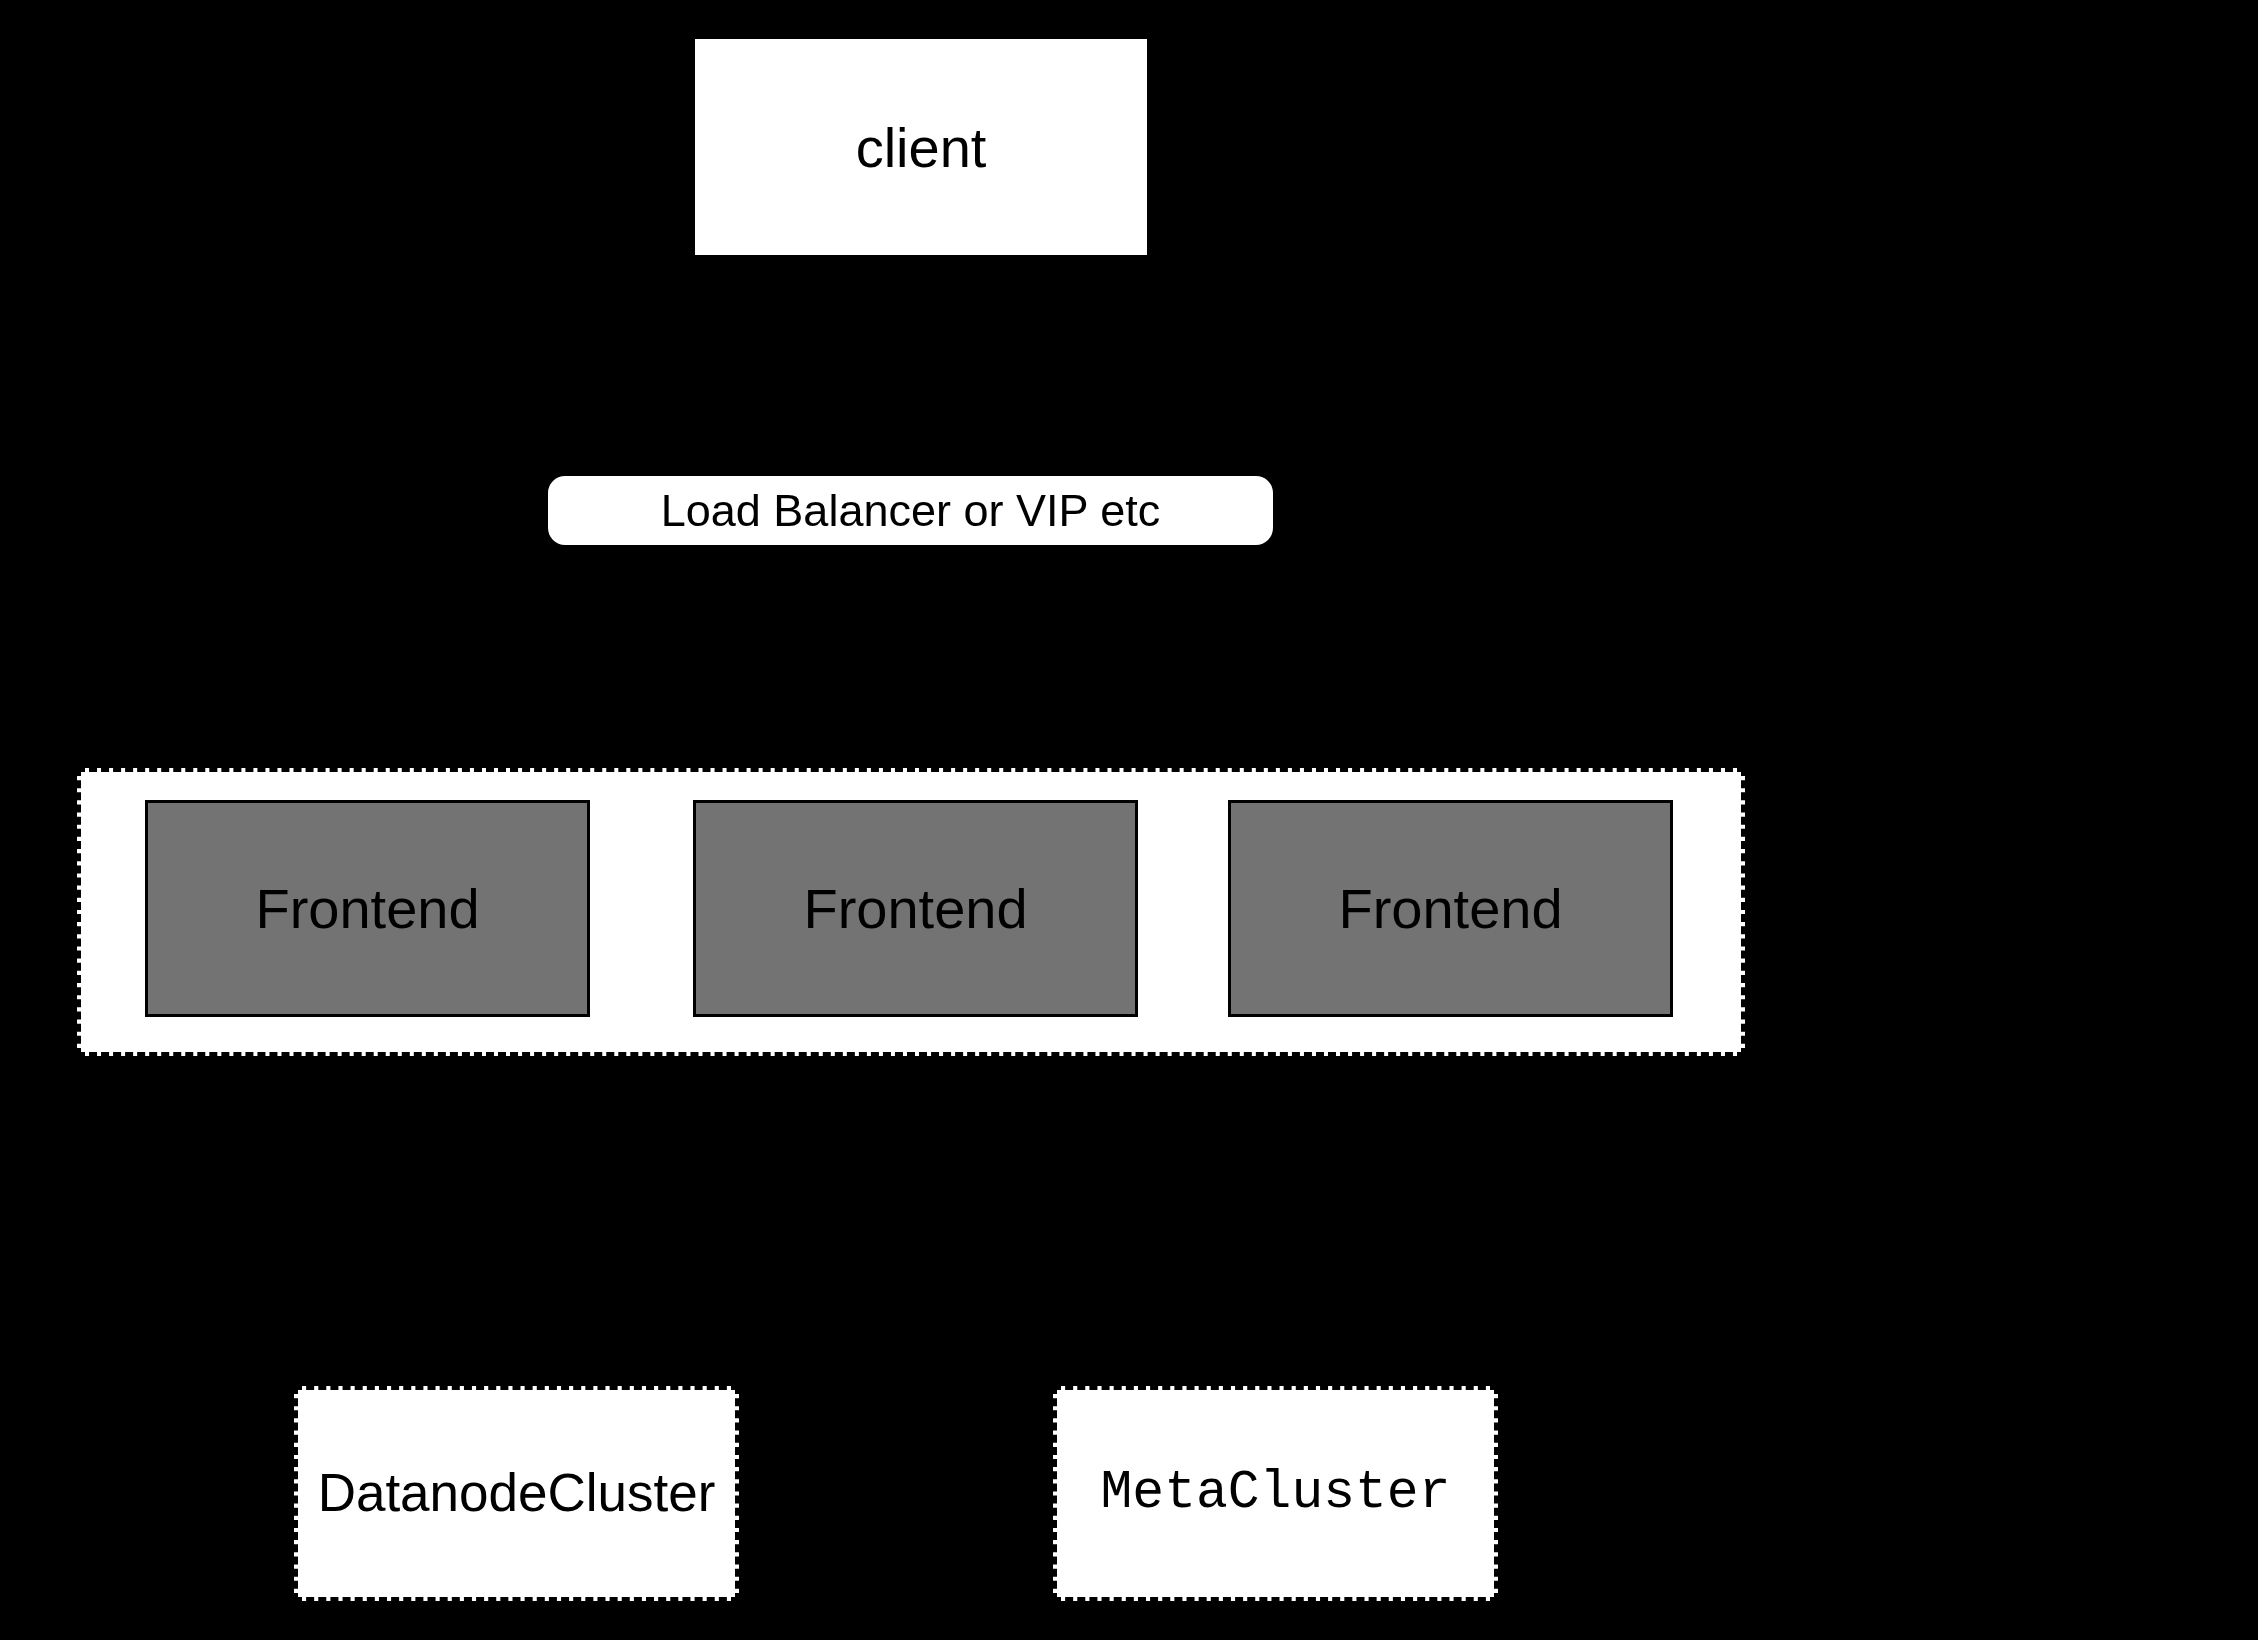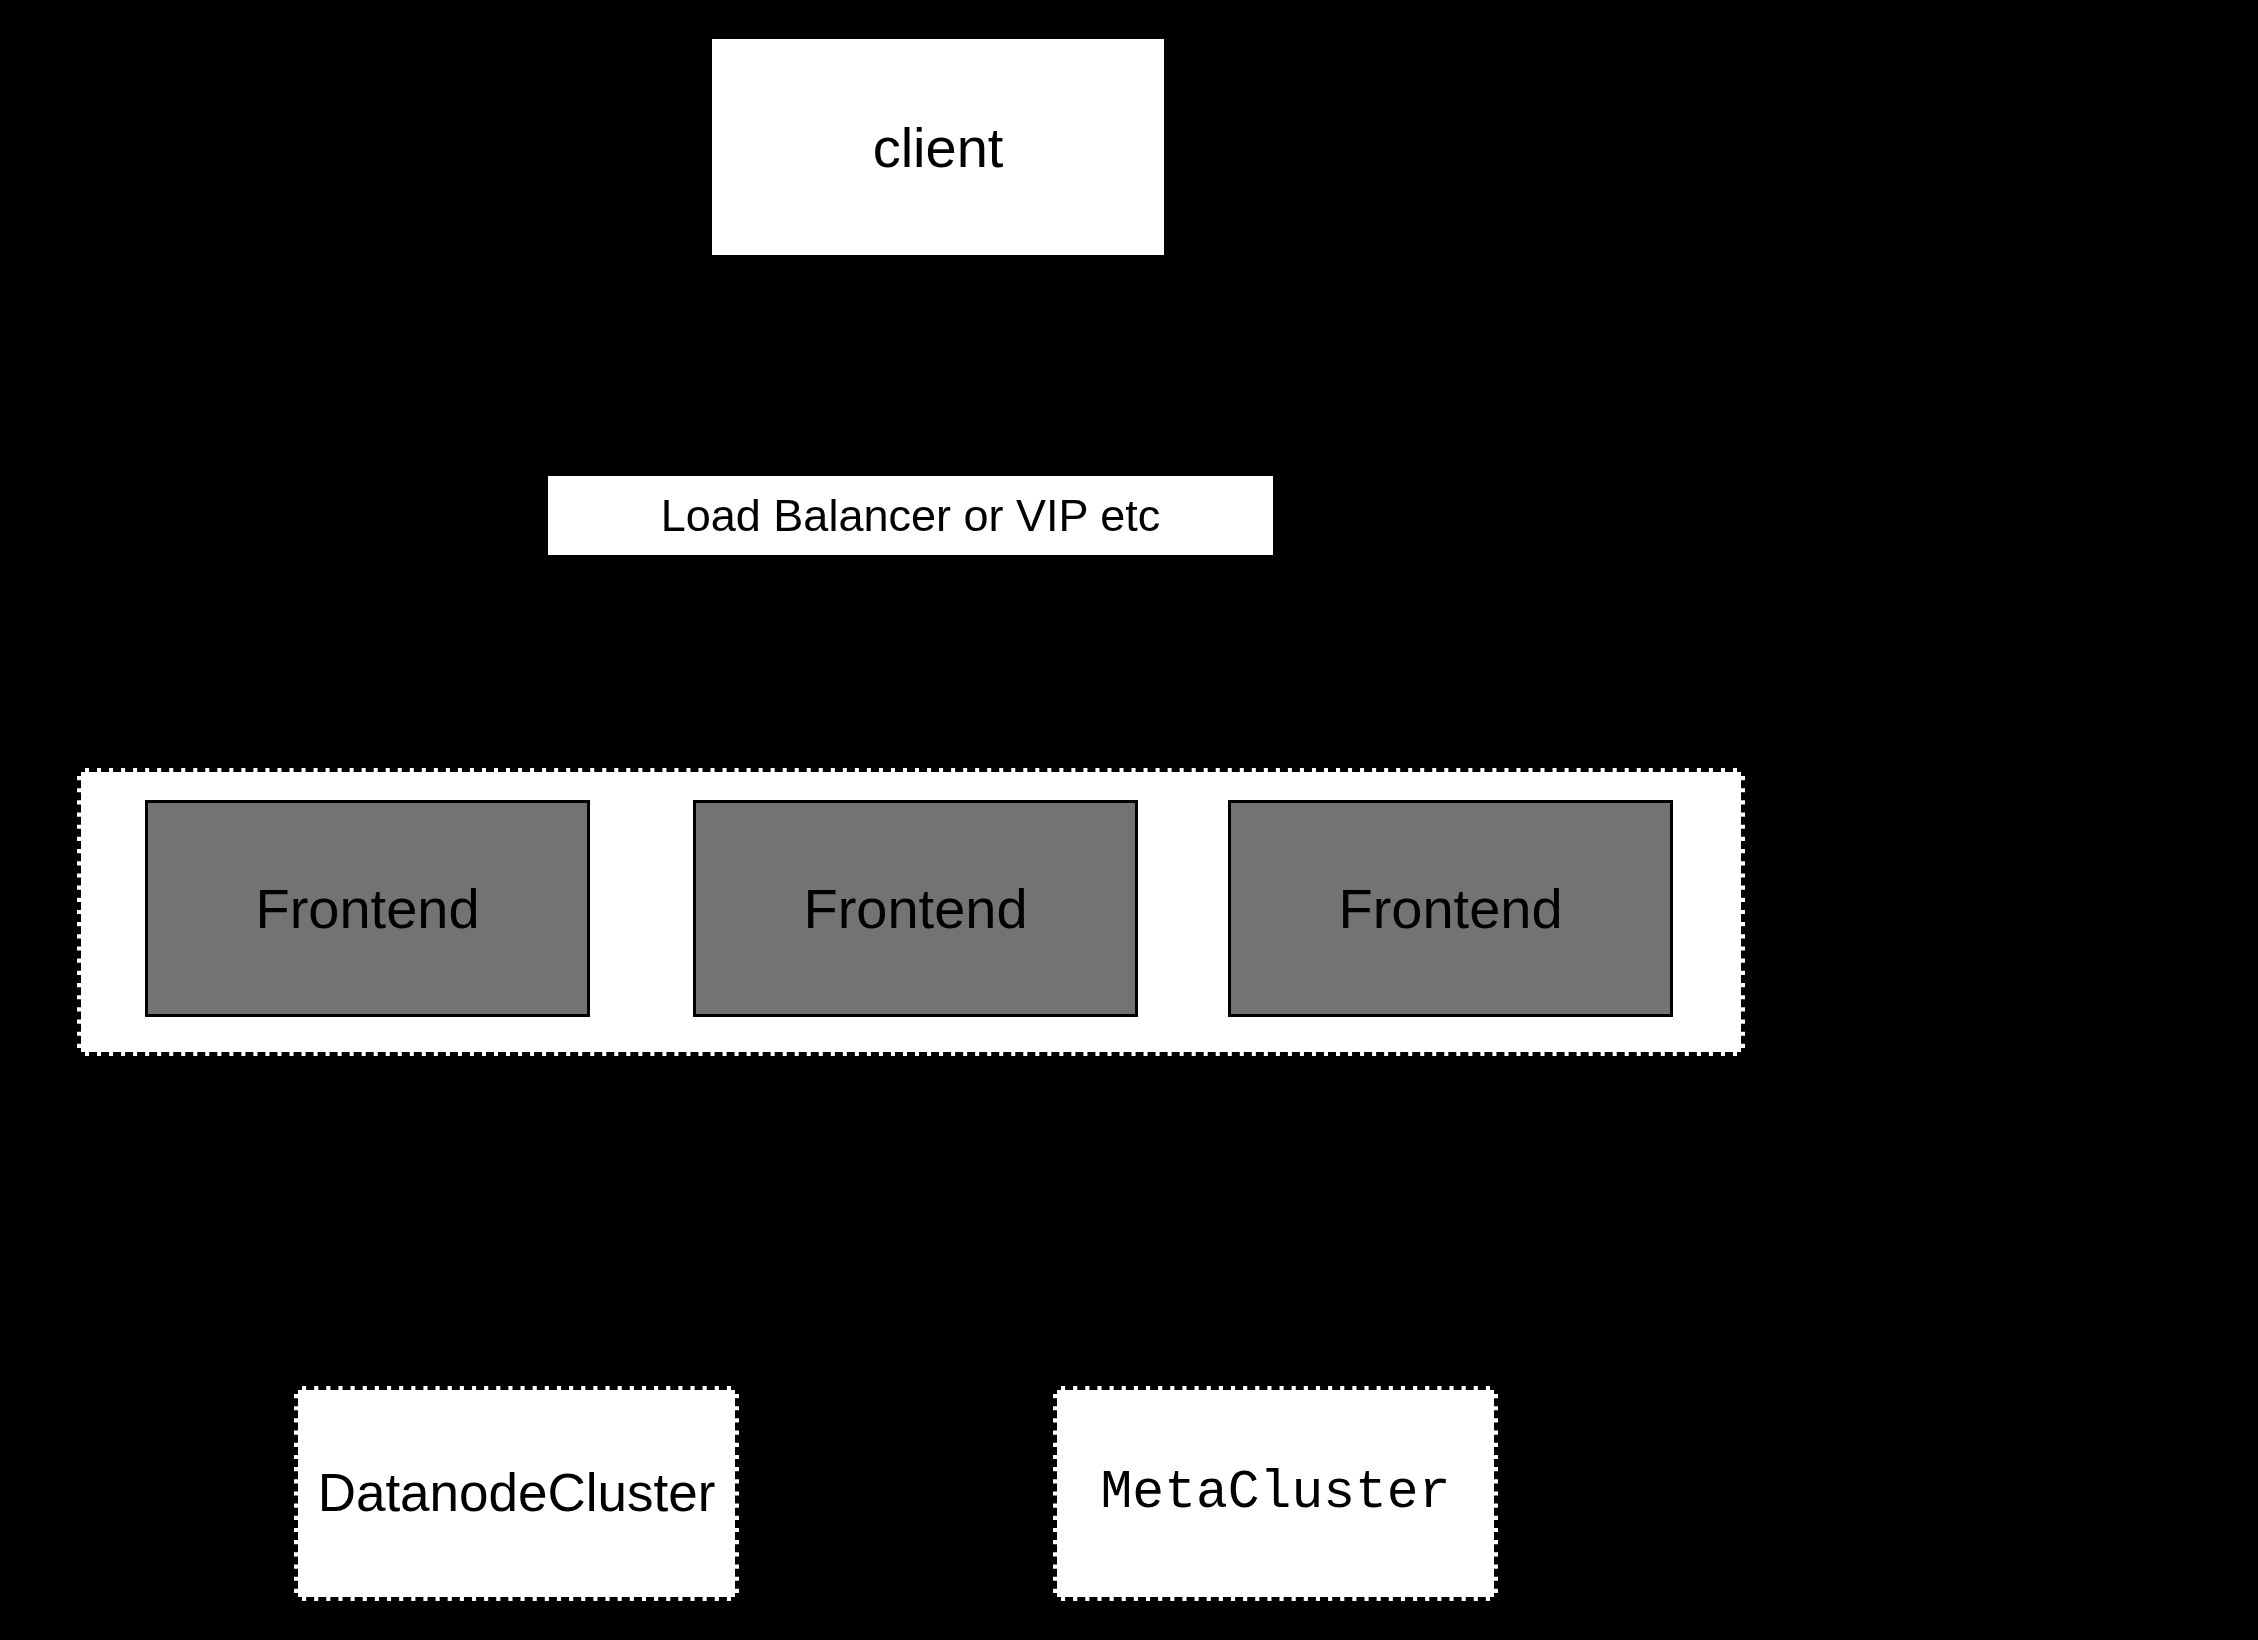--- a/index.html
+++ b/index.html
@@ -28,27 +28,27 @@
   }
   .node .lbl {
     display: block;
     white-space: pre;
   }
   
   .client-node {
     left: 695px; top: 39px;
     width: 452px; height: 216px;
     font-size: 56px;
-    margin-left: 17px;
   }
   
   .lb-node {
     left: 548px; top: 476px;
-    width: 725px; height: 79px;
+    width: 725px; height: 69px;
     font-size: 45px;
+    border-radius: 17px;
   }
   
   .frontend-group {
     position: absolute;
     left: 77px; top: 768px;
     width: 1668px; height: 288px;
     background: #ffffff;
     border: 4.5px dashed #000000;
     box-sizing: border-box;
   }

